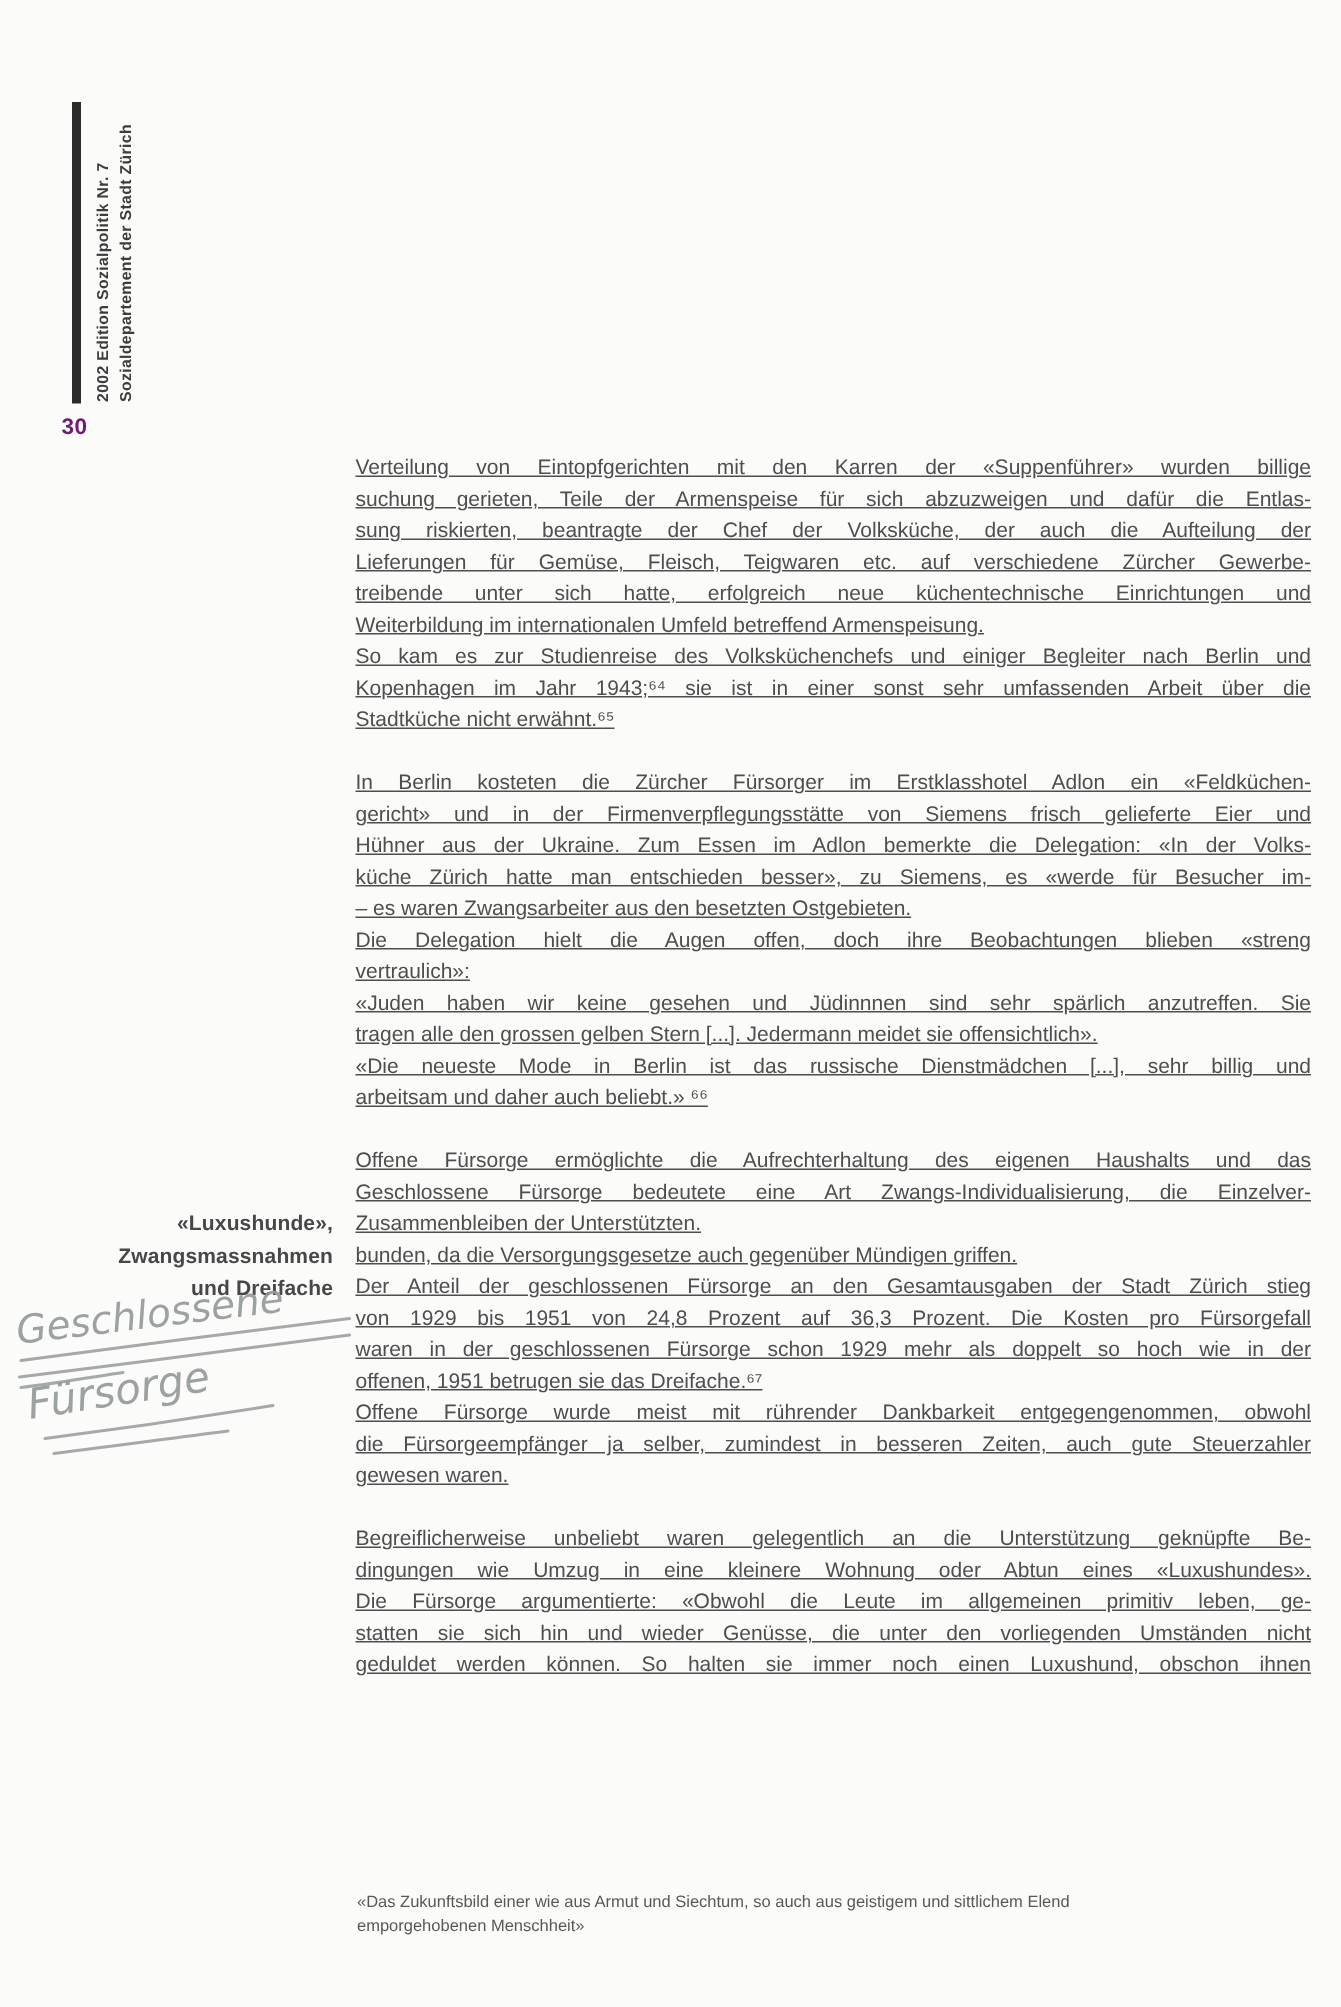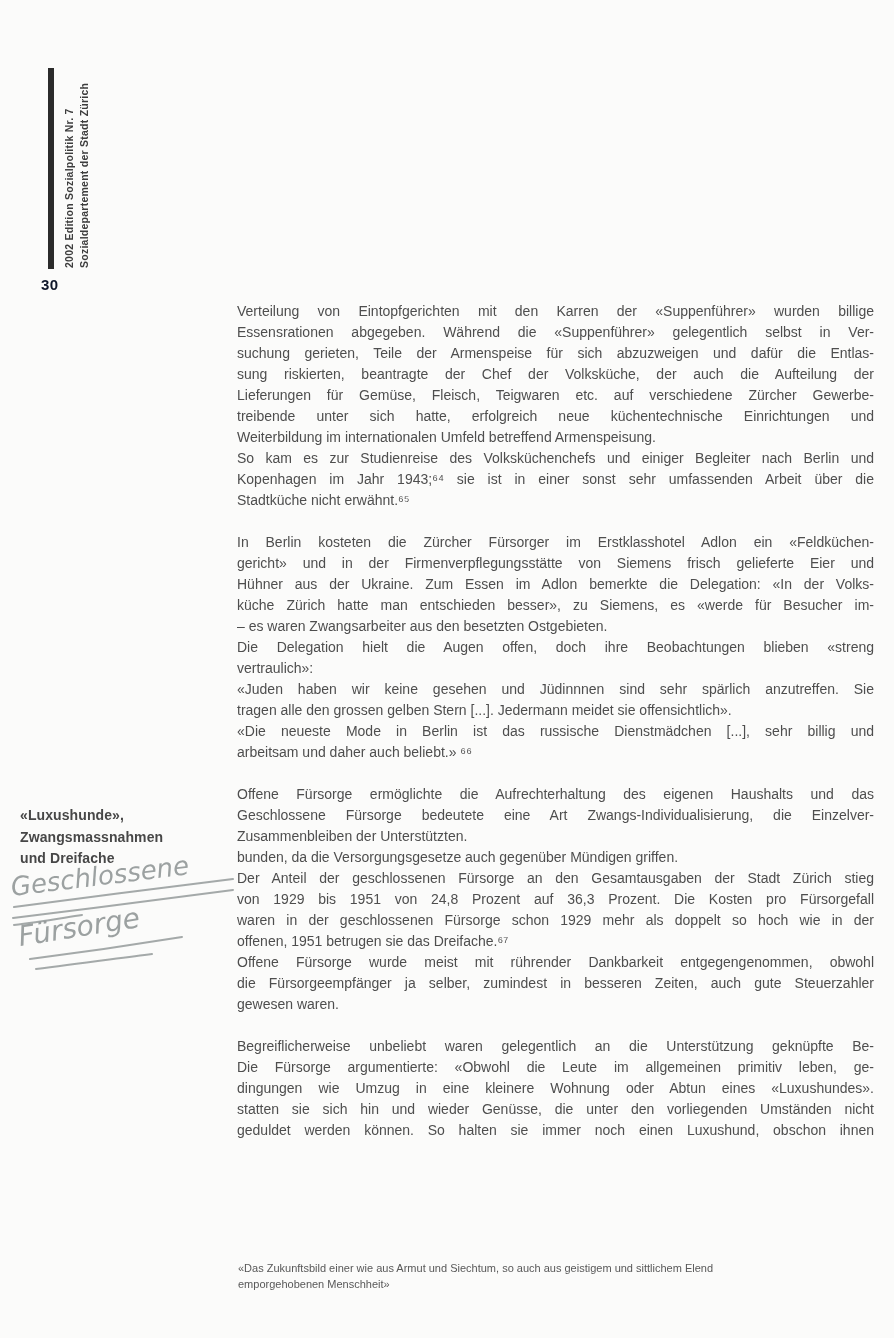--- a/index.html
+++ b/index.html
@@ -25,27 +25,27 @@
     background:var(--bar);
   }
   .edition-text{
     position:absolute;left:62px;top:268px;
     transform:rotate(-90deg);transform-origin:0 0;
     font-weight:bold;font-size:10.5px;letter-spacing:.25px;
     color:#3d3d3d;line-height:15px;white-space:nowrap;
   }
   .page-num{
     position:absolute;left:41px;top:276px;
-    font-weight:bold;font-size:15px;color:#0f172a;letter-spacing:.3px;
+    font-weight:bold;font-size:15px;color:#701a75;letter-spacing:.3px;
   }
 
   
   .margin-note{
     position:absolute;left:20px;top:805px;width:202px;
-    font-weight:bold;font-size:14px;
+    text-align:right;font-weight:bold;font-size:14px;
     line-height:21.5px;color:#474747;letter-spacing:.1px;
   }
 
   
   .handwriting{
     position:absolute;left:0px;top:852px;width:250px;height:140px;
   }
   .handwriting text{
     font-family:"DejaVu Sans","Liberation Sans",sans-serif;
     font-style:italic;
@@ -55,21 +55,21 @@
   .handwriting path{
     stroke:var(--pencil);stroke-width:2;fill:none;
     stroke-linecap:round;opacity:.85;
   }
 
   
   .body-col{
     position:absolute;left:237px;top:301px;width:637px;
     font-size:14px;line-height:21px;color:var(--ink);
   }
-  .block{margin-bottom:21px;}
+  .block{margin-bottom:21px;text-decoration:underline;}
   .line{
     height:21px;white-space:normal;
     text-align:justify;text-align-last:justify;
   }
   .line.last{text-align-last:left;}
 
   
   .footnote{
     position:absolute;left:238px;top:1261px;width:620px;
     font-size:11px;line-height:15.5px;color:#585858;
@@ -101,21 +101,20 @@
     <path d="M 13 66 C 85 57, 175 46, 233 38"></path>
     <text x="20" y="94" font-size="28" transform="rotate(-9 20 94)">Fürsorge</text>
     <path d="M 14 73 C 38 70, 62 66, 82 63"></path>
     <path d="M 30 107 C 85 100, 145 91, 182 85"></path>
     <path d="M 36 117 C 78 112, 120 106, 152 102"></path>
   </svg>
 
   <div class="body-col">
       <div class="block">
         <div class="line">Verteilung von Eintopfgerichten mit den Karren der «Suppenführer» wurden billige</div>
-        <div class="line">Essensrationen abgegeben. Während die «Suppenführer» gelegentlich selbst in Ver-</div>
         <div class="line">suchung gerieten, Teile der Armenspeise für sich abzuzweigen und dafür die Entlas-</div>
         <div class="line">sung riskierten, beantragte der Chef der Volksküche, der auch die Aufteilung der</div>
         <div class="line">Lieferungen für Gemüse, Fleisch, Teigwaren etc. auf verschiedene Zürcher Gewerbe-</div>
         <div class="line">treibende unter sich hatte, erfolgreich neue küchentechnische Einrichtungen und</div>
         <div class="line last">Weiterbildung im internationalen Umfeld betreffend Armenspeisung.</div>
         <div class="line">So kam es zur Studienreise des Volksküchenchefs und einiger Begleiter nach Berlin und</div>
         <div class="line">Kopenhagen im Jahr 1943;⁶⁴ sie ist in einer sonst sehr umfassenden Arbeit über die</div>
         <div class="line last">Stadtküche nicht erwähnt.⁶⁵</div>
       </div>
       <div class="block">
@@ -139,22 +138,22 @@
         <div class="line">Der Anteil der geschlossenen Fürsorge an den Gesamtausgaben der Stadt Zürich stieg</div>
         <div class="line">von 1929 bis 1951 von 24,8 Prozent auf 36,3 Prozent. Die Kosten pro Fürsorgefall</div>
         <div class="line">waren in der geschlossenen Fürsorge schon 1929 mehr als doppelt so hoch wie in der</div>
         <div class="line last">offenen, 1951 betrugen sie das Dreifache.⁶⁷</div>
         <div class="line">Offene Fürsorge wurde meist mit rührender Dankbarkeit entgegengenommen, obwohl</div>
         <div class="line">die Fürsorgeempfänger ja selber, zumindest in besseren Zeiten, auch gute Steuerzahler</div>
         <div class="line last">gewesen waren.</div>
       </div>
       <div class="block">
         <div class="line">Begreiflicherweise unbeliebt waren gelegentlich an die Unterstützung geknüpfte Be-</div>
+        <div class="line">dingungen wie Umzug in eine kleinere Wohnung oder Abtun eines «Luxushundes».</div>
         <div class="line">Die Fürsorge argumentierte: «Obwohl die Leute im allgemeinen primitiv leben, ge-</div>
-        <div class="line">dingungen wie Umzug in eine kleinere Wohnung oder Abtun eines «Luxushundes».</div>
         <div class="line">statten sie sich hin und wieder Genüsse, die unter den vorliegenden Umständen nicht</div>
         <div class="line">geduldet werden können. So halten sie immer noch einen Luxushund, obschon ihnen</div>
       </div>
     </div>
 
   <div class="footnote">
       <div>«Das Zukunftsbild einer wie aus Armut und Siechtum, so auch aus geistigem und sittlichem Elend</div>
       <div>emporgehobenen Menschheit»</div>
     </div>
 

